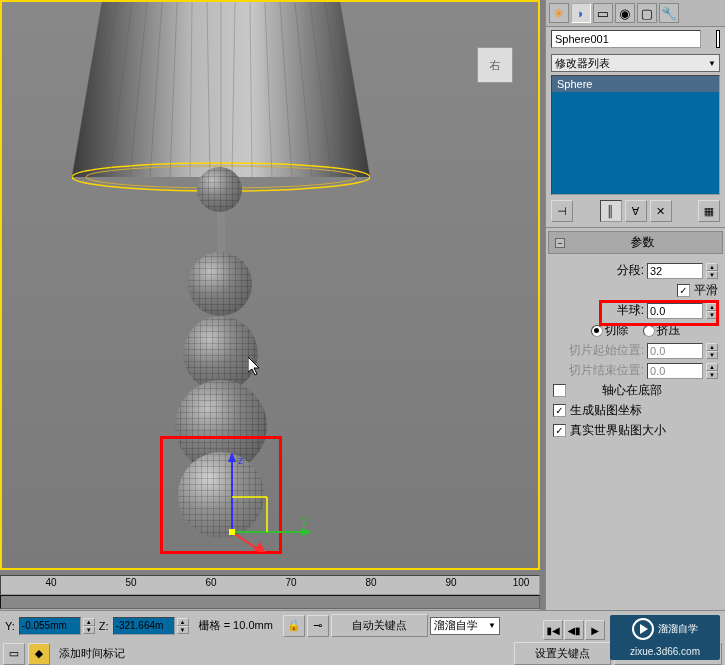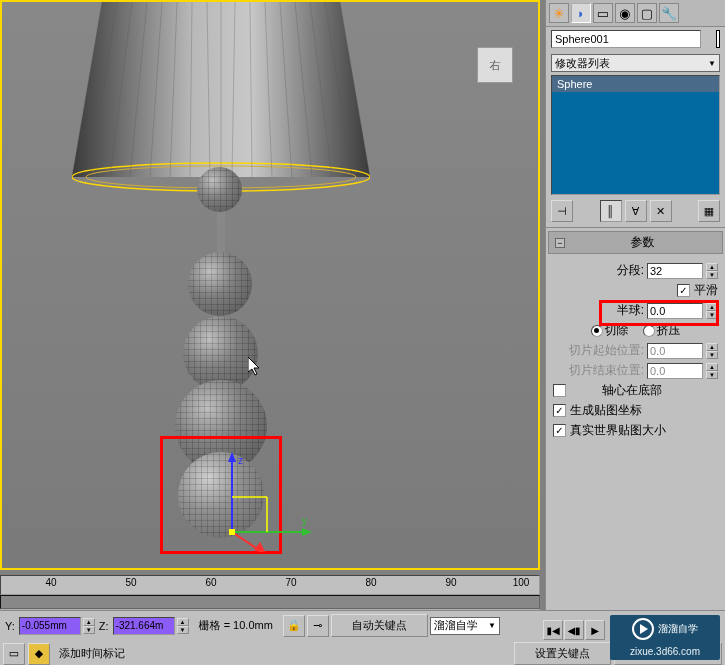--- a/index.html
+++ b/index.html
@@ -62,21 +62,21 @@
     .radio.checked::after { content: ""; width: 5px; height: 5px; border-radius: 50%; background: #000; }
     
     .timeline { position: absolute; left: 0; bottom: 55px; width: 540px; height: 35px; background: #b0b0b0; }
     .timeline-ruler { height: 20px; background: #c0c0c0; border: 1px inset #999; position: relative; display: flex; }
     .ruler-label { position: absolute; bottom: 6px; font-size: 10px; transform: translateX(-50%); }
     .timeline-slider { height: 14px; background: #888; border: 1px inset #666; margin-top: 0; }
     
     .status-bar { position: absolute; left: 0; bottom: 0; width: 725px; height: 55px; background: #c0c0c0; border-top: 1px solid #888; }
     .status-row1 { display: flex; align-items: center; padding: 3px; gap: 2px; font-size: 11px; }
     .coord-label { padding: 0 2px; }
-    .coord-input { width: 62px; height: 18px; background: #8b5cf6; border: 1px inset #999; padding: 0 2px; font-size: 10px; }
+    .coord-input { width: 62px; height: 18px; background: #0369a1; border: 1px inset #999; padding: 0 2px; font-size: 10px; }
     .grid-text { padding: 0 8px; }
     .status-btn { width: 22px; height: 22px; background: #c0c0c0; border: 1px outset #ddd; display: flex; align-items: center; justify-content: center; font-size: 11px; }
     .auto-key { padding: 3px 20px; background: #c0c0c0; border: 1px outset #ddd; font-size: 11px; }
     .key-dropdown { width: 70px; height: 18px; background: #fff; border: 1px solid #666; padding: 0 3px; font-size: 11px; display: flex; align-items: center; justify-content: space-between; }
     
     .status-row2 { display: flex; align-items: center; padding: 2px 3px; gap: 3px; font-size: 11px; }
     
     .playback { position: absolute; right: 120px; bottom: 25px; display: flex; gap: 1px; }
     .play-btn { width: 20px; height: 20px; background: #c0c0c0; border: 1px outset #ddd; display: flex; align-items: center; justify-content: center; font-size: 10px; }
     

